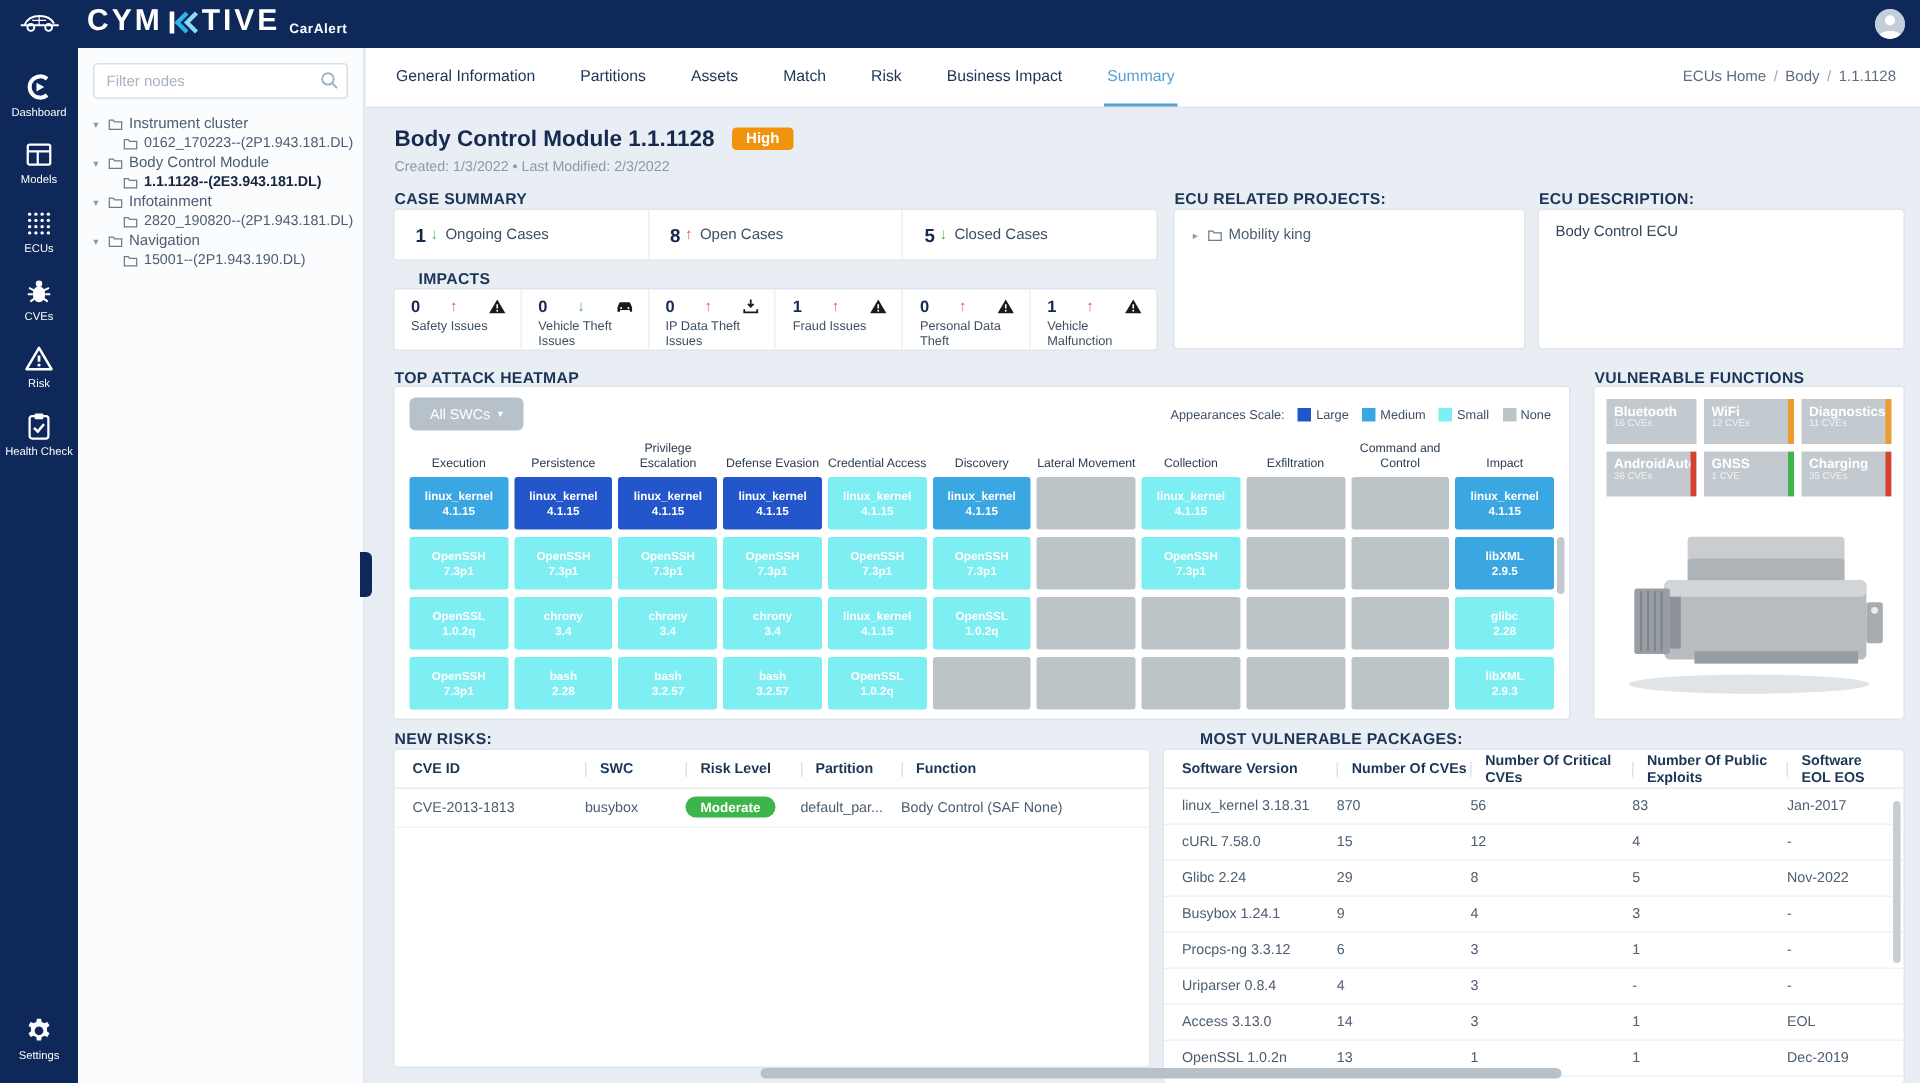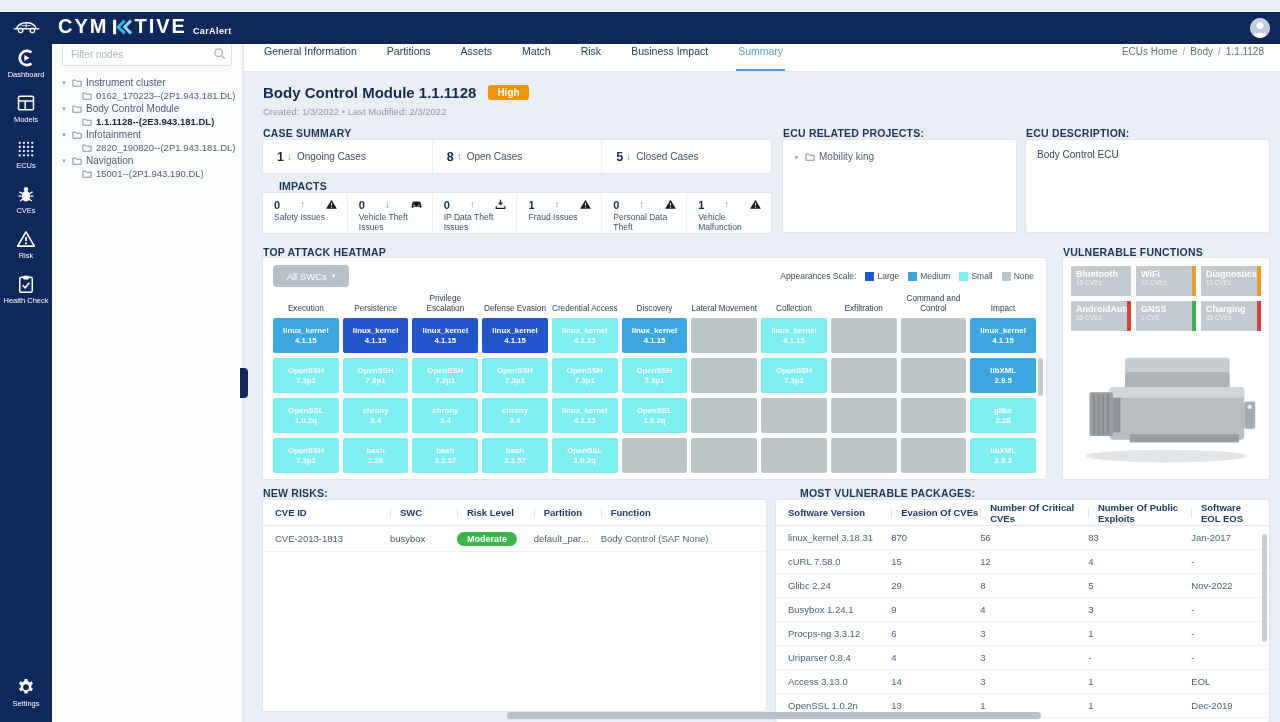--- a/index.html
+++ b/index.html
@@ -1,21 +1,21 @@
 <!DOCTYPE html>
 <html><head>
 <meta charset="utf-8">
 <style>
   * { margin:0; padding:0; box-sizing:border-box; }
   html,body { width:1280px; height:722px; overflow:hidden; }
   body { font-family:"Liberation Sans", sans-serif; background:#e9eef4; }
   .app { position:relative; width:1280px; height:722px; overflow:hidden; }
 
   
-  .topbar { position:absolute; left:0; top:12px; width:1280px; height:32px; background:#0e2859; z-index:5; }
+  .topbar { position:absolute; left:0; top:0; width:1280px; height:32px; background:#0e2859; z-index:5; }
   .car-logo { position:absolute; left:13px; top:6px; }
   .logo { position:absolute; left:58px; top:3px; display:flex; align-items:center; color:#fff; font-weight:bold; font-size:20px; letter-spacing:2px; }
   .logo .mark { margin:0 1px; display:flex; align-items:center; }
   .logo .product { font-size:9px; letter-spacing:.4px; margin-left:6px; position:relative; top:4px; font-weight:bold; }
   .avatar { position:absolute; right:10px; top:6px; width:20px; height:20px; border-radius:50%; overflow:hidden; background:#c3cedb; }
 
   
   .sidebar { position:absolute; left:0; top:32px; width:52px; height:690px; background:#0e2859; display:flex; flex-direction:column; align-items:center; padding-top:16px; z-index:4; }
   .sidebar-nav { display:flex; flex-direction:column; align-items:center; gap:14px; width:100%; }
   .nav-item { display:flex; flex-direction:column; align-items:center; gap:3px; color:#fff; width:100%; cursor:pointer; }
@@ -721,21 +721,21 @@
               <div class="r-c3">default_par...</div>
               <div class="r-c4">Body Control (SAF None)</div>
             </div>
           </div>
       </div>
 
       <div class="sec-label" style="left:532px; top:415px;margin-left:24px;">MOST VULNERABLE PACKAGES:</div>
       <div class="card pkgs-card">
         <div class="thead" id="pkgs-head">
             <div class="th p-c0">Software Version</div>
-            <div class="th p-c1">Evasion Of CVEs</div>
+            <div class="th p-c1">Number Of CVEs</div>
             <div class="th p-c2">Number Of Critical CVEs</div>
             <div class="th p-c3">Number Of Public Exploits</div>
             <div class="th p-c4">Software EOL EOS</div>
           </div>
         <div id="pkgs-body">
             <div class="trow">
               <div class="p-c0">linux_kernel 3.18.31</div>
               <div class="p-c1">870</div>
               <div class="p-c2">56</div>
               <div class="p-c3">83</div>

